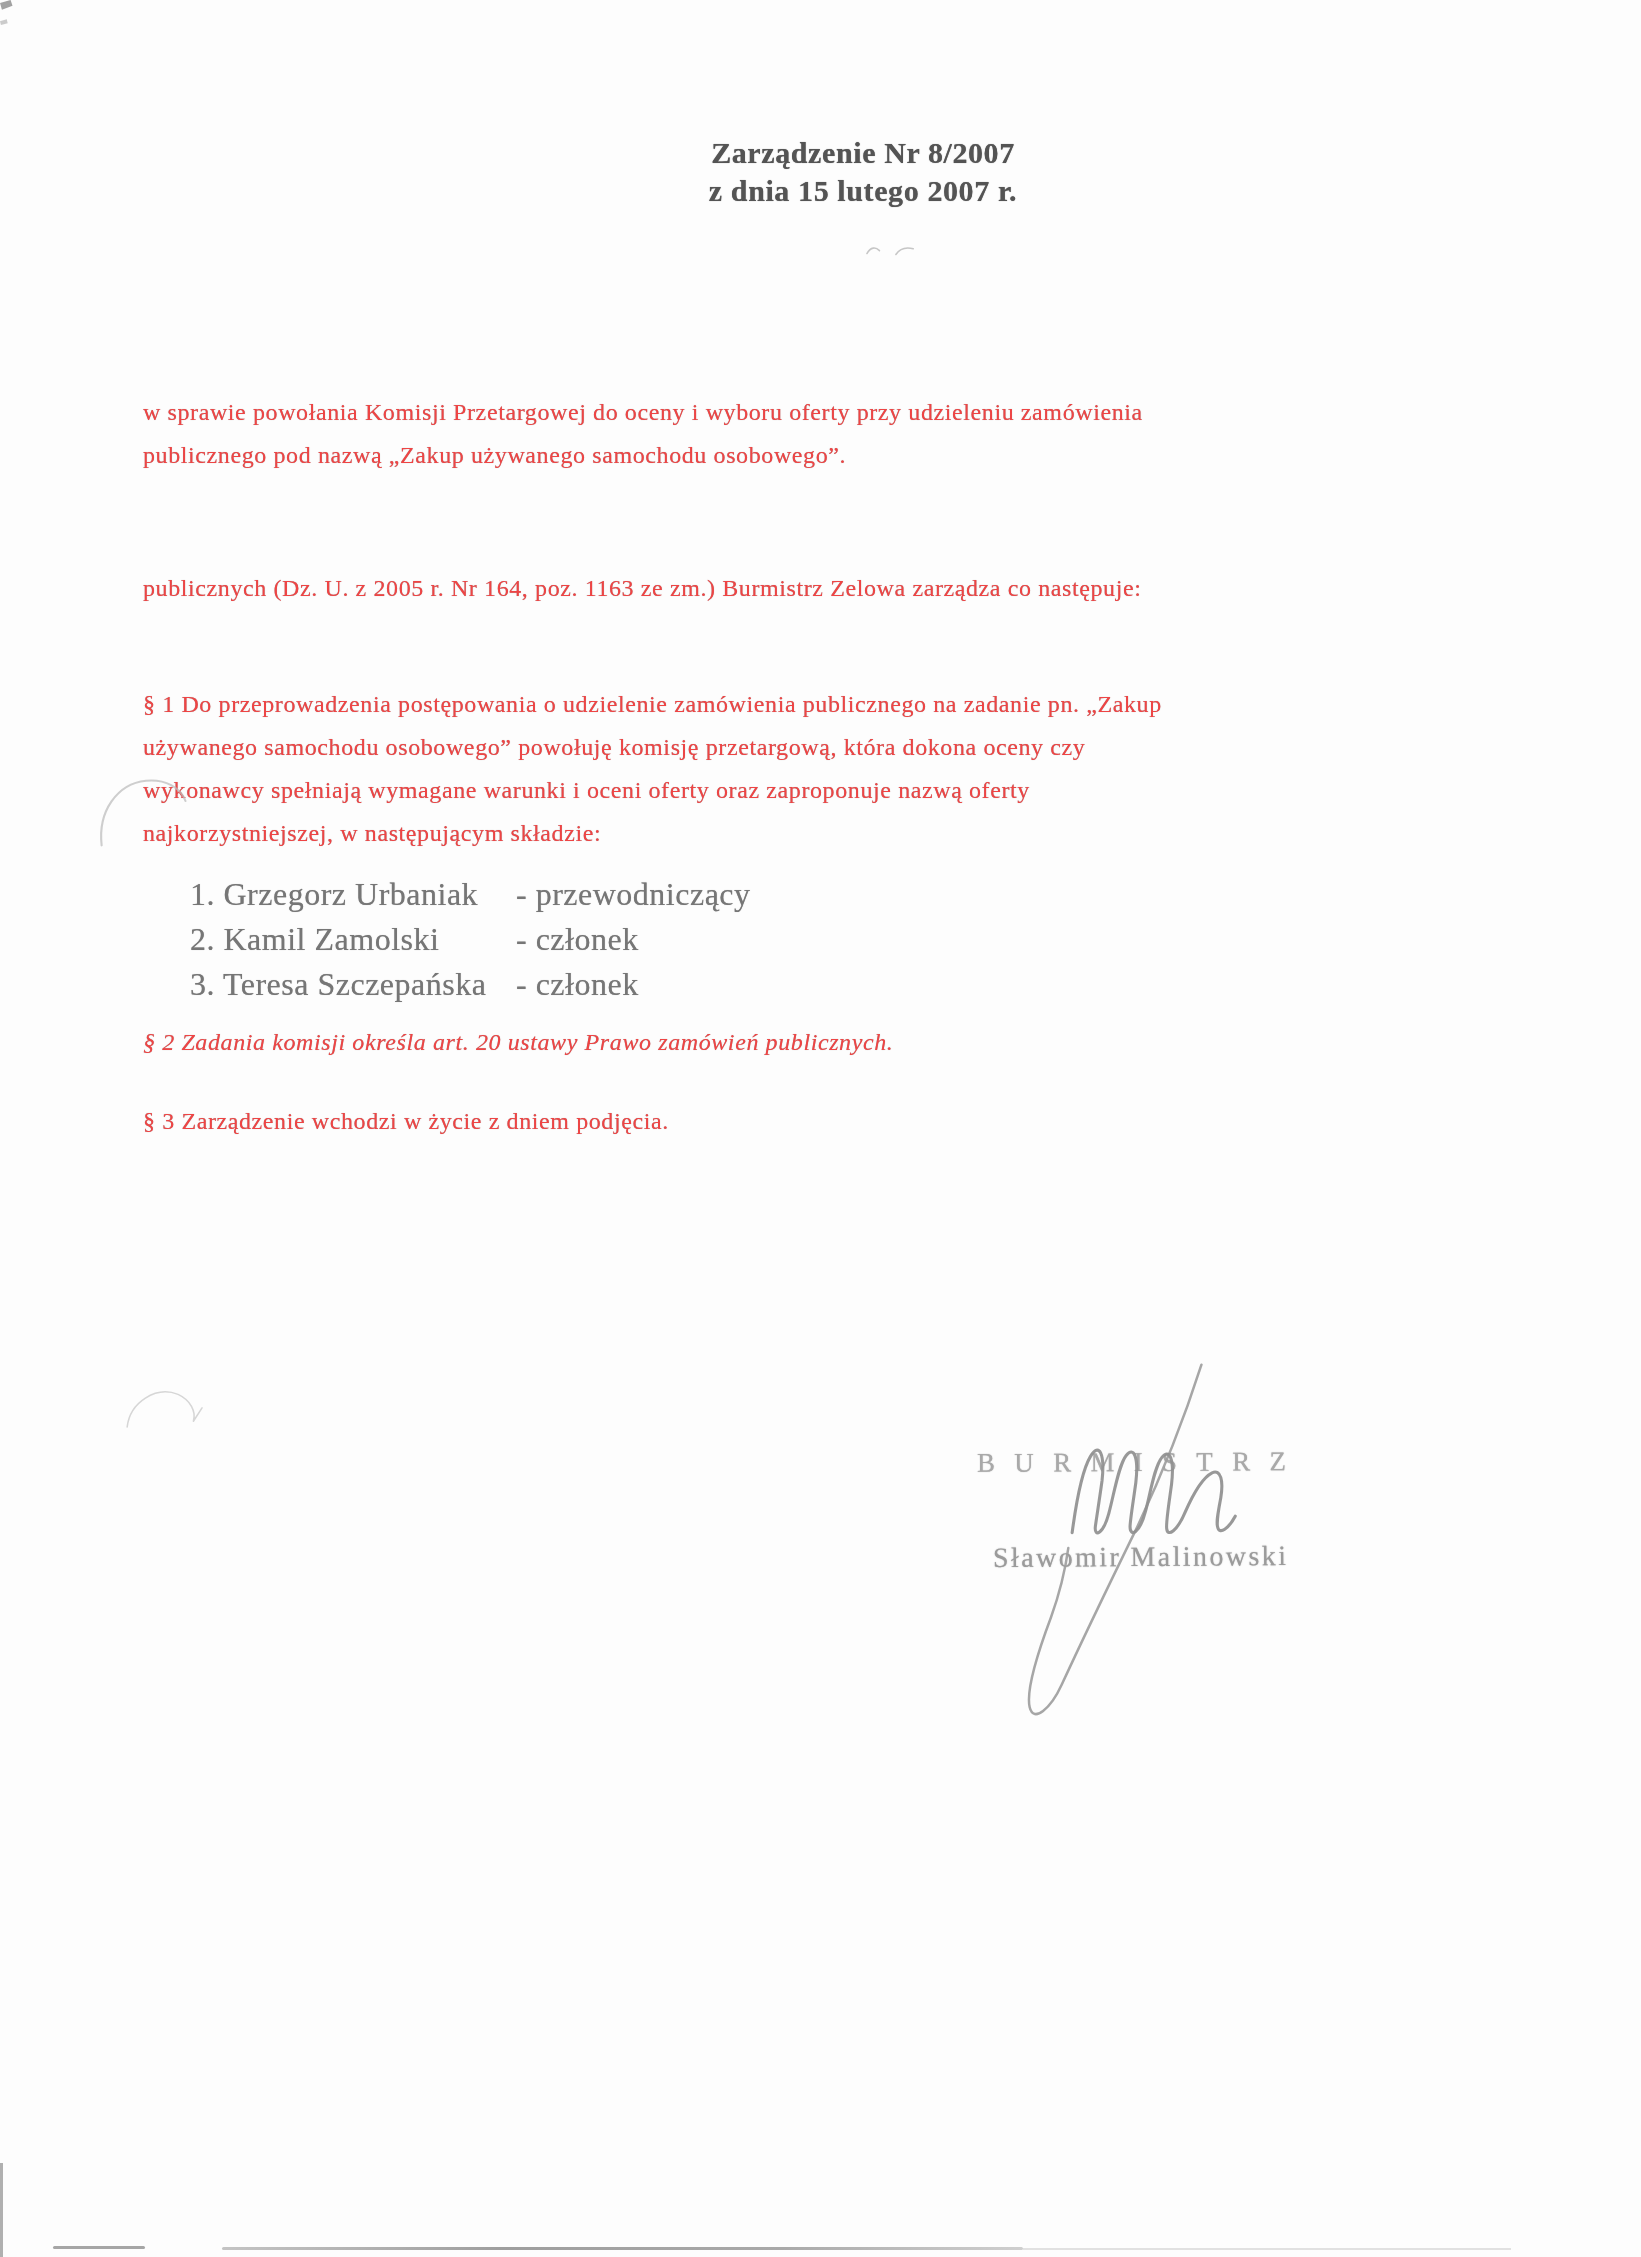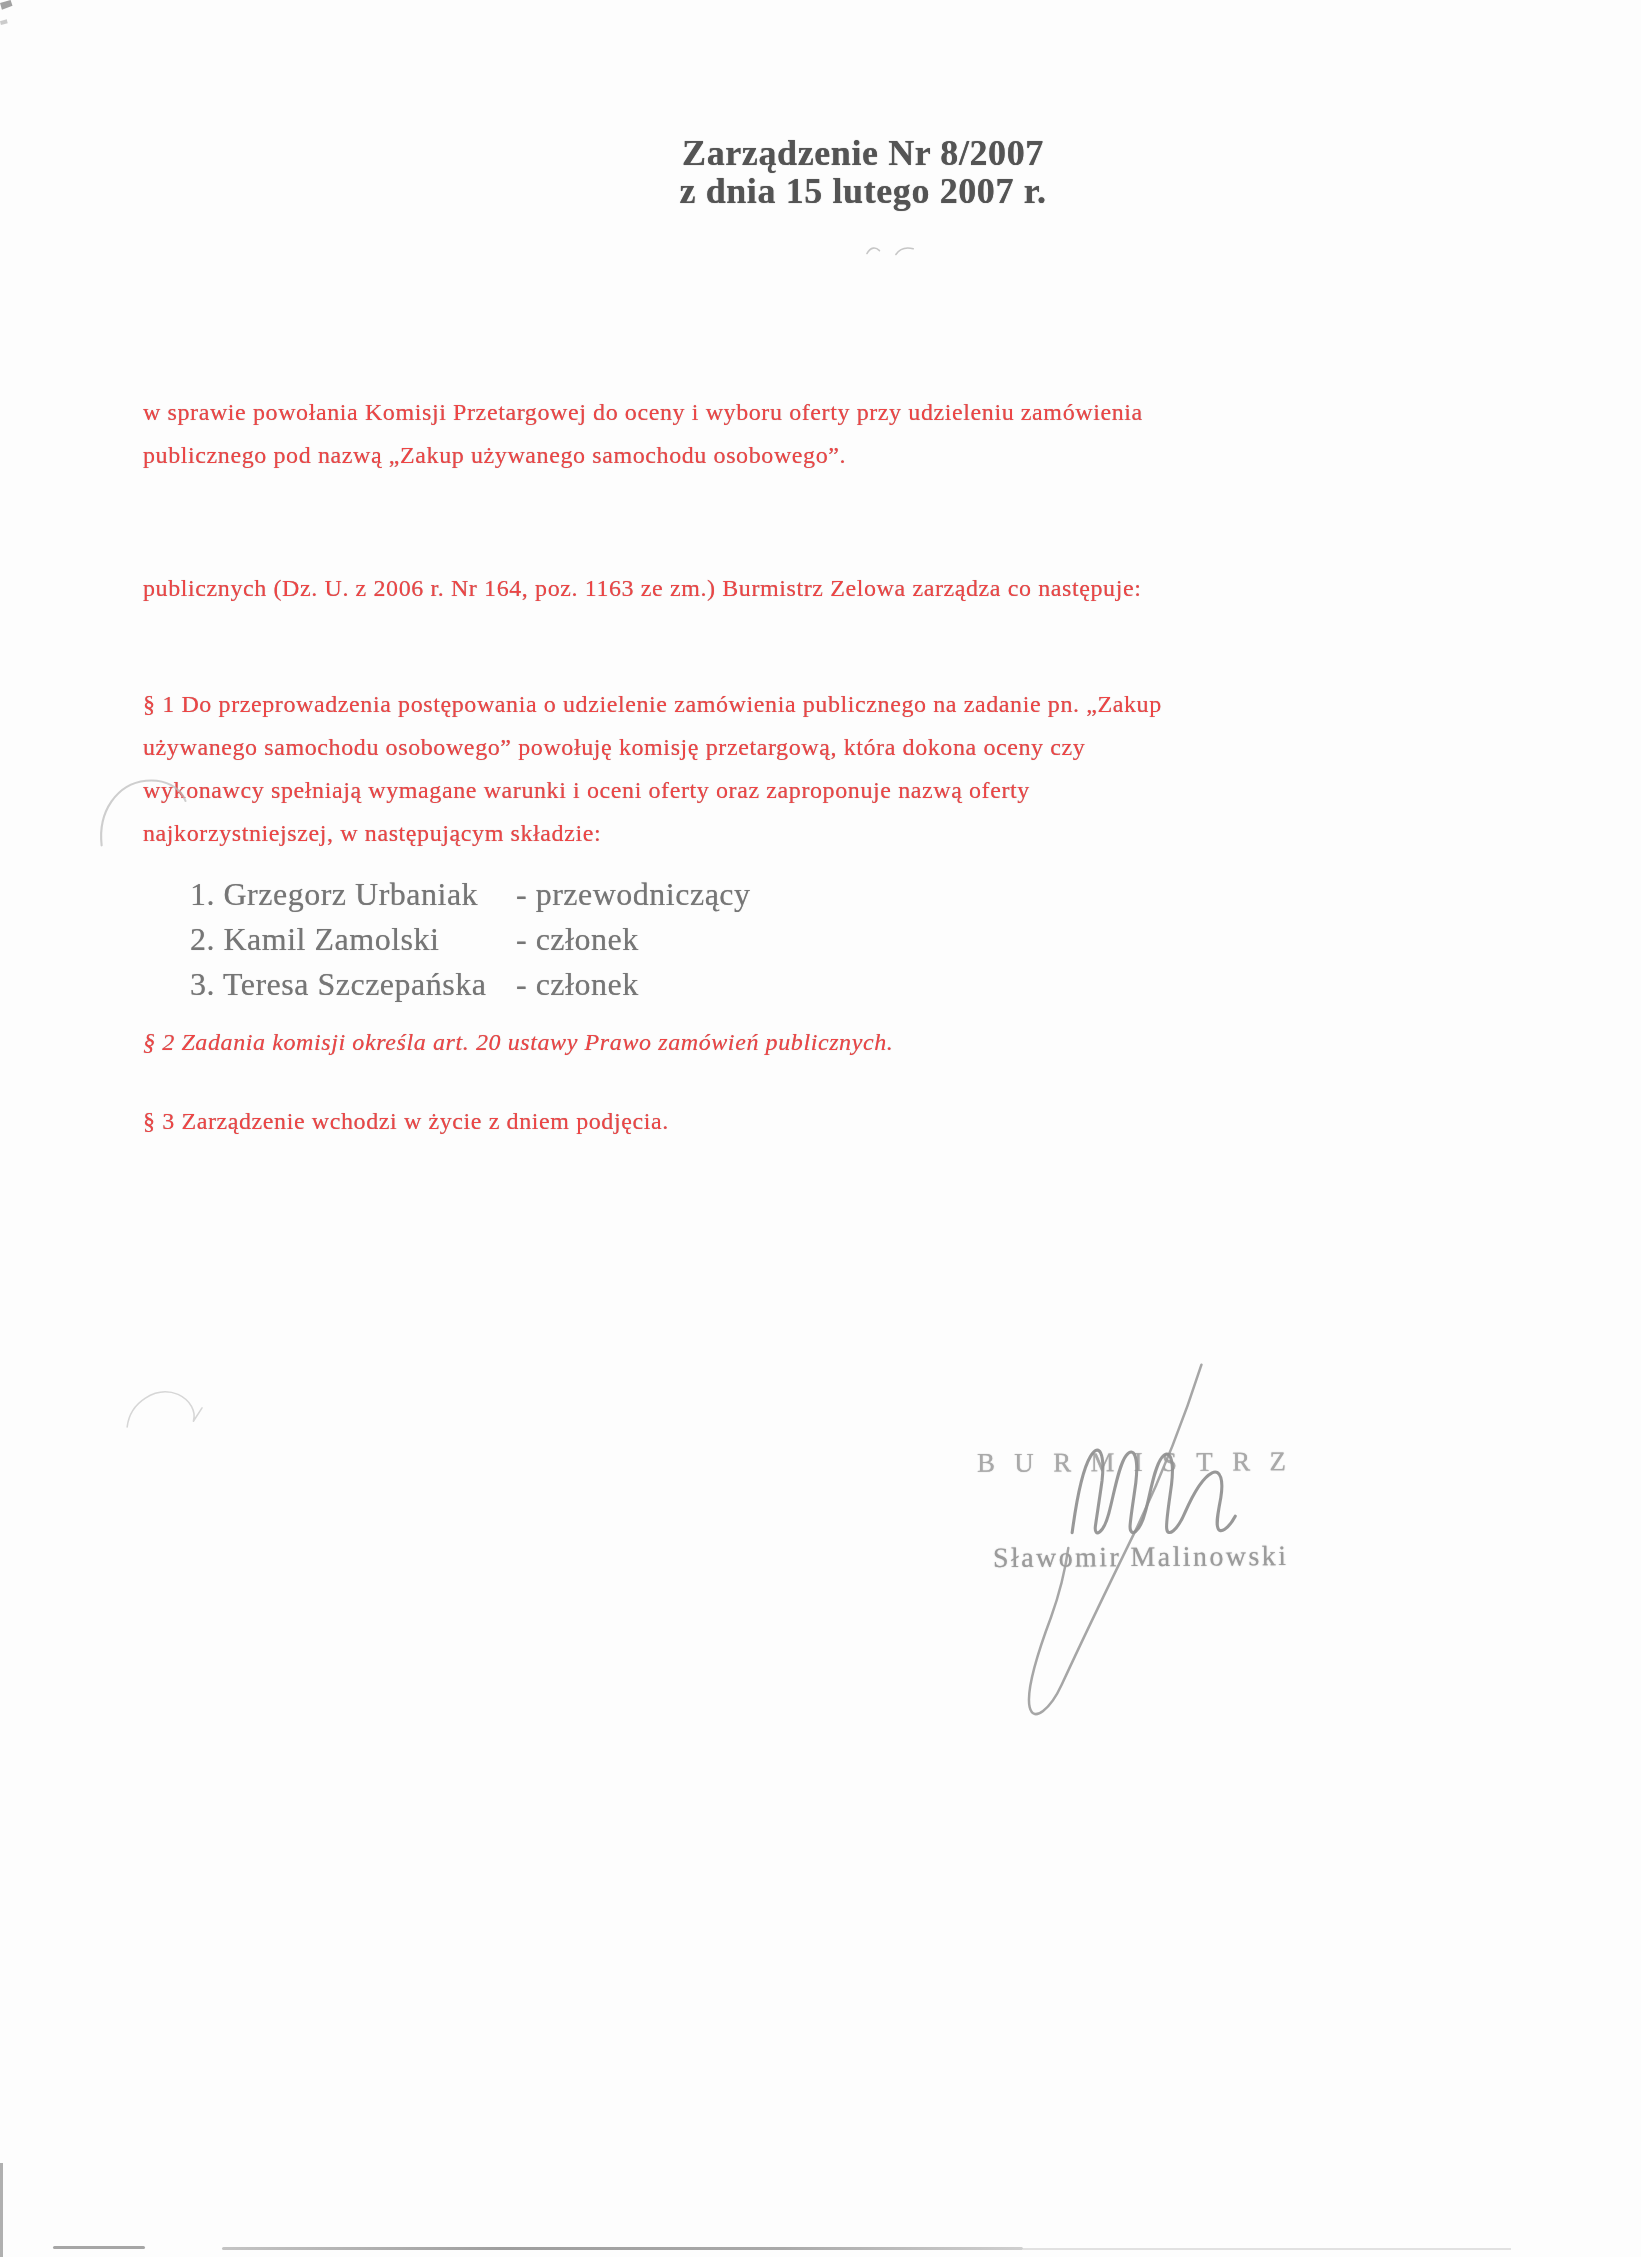--- a/index.html
+++ b/index.html
@@ -4,21 +4,21 @@
 <style>
   html,body { margin:0; padding:0; background:#ffffff; }
   .page {
     position:relative; width:1641px; height:2257px;
     background:#fdfdfd; overflow:hidden;
     font-family:"Liberation Serif", serif;
   }
   
   .title-block {
     position:absolute; left:380px; top:134px; width:966px;
-    text-align:center; font-weight:bold; font-size:36px; line-height:38px;
+    text-align:center; font-weight:bold; font-size:30px; line-height:38px;
     color:#545454; letter-spacing:0.6px;
     text-shadow:0 0 0.8px rgba(84,84,84,0.85);
   }
   
   .para {
     position:absolute; color:#ef4444; font-size:24px; line-height:43px;
     letter-spacing:0.6px; text-shadow:0 0 0.7px rgba(118,118,118,0.75);
   }
   .para .line { white-space:nowrap; }
   #subject { left:143px; top:391px; }
@@ -74,21 +74,21 @@
   <svg class="abs" style="left:865px;top:241px" width="54" height="19.3" viewBox="0 0 56 20">
     <path d="M2 13 C6 6, 11 6, 15 10 M32 14 C36 8, 42 6, 50 8" stroke="#b8b8b8" stroke-width="1.6" fill="none" stroke-linecap="round" opacity="0.8"></path>
   </svg>
 
   <div class="para" id="subject">
     <div class="line">w sprawie powołania Komisji Przetargowej do oceny i wyboru oferty przy udzieleniu zamówienia</div>
     <div class="line">publicznego pod nazwą „Zakup używanego samochodu osobowego”.</div>
   </div>
 
   <div class="para" id="legal">
-    <div class="line">publicznych (Dz. U. z 2006 r. Nr 164, poz. 1163 ze zm.) Burmistrz Zelowa zarządza co następuje:</div>
+    <div class="line">publicznych (Dz. U. z 2005 r. Nr 164, poz. 1163 ze zm.) Burmistrz Zelowa zarządza co następuje:</div>
   </div>
 
   <div class="para" id="sec1">
     <div class="line">§ 1 Do przeprowadzenia postępowania o udzielenie zamówienia publicznego na zadanie pn. „Zakup</div>
     <div class="line">używanego samochodu osobowego” powołuję komisję przetargową, która dokona oceny czy</div>
     <div class="line">wykonawcy spełniają wymagane warunki i oceni oferty oraz zaproponuje nazwą oferty</div>
     <div class="line">najkorzystniejszej, w następującym składzie:</div>
   </div>
 
   <svg class="abs" style="left:92px;top:768px" width="106" height="92" viewBox="0 0 110 95">

